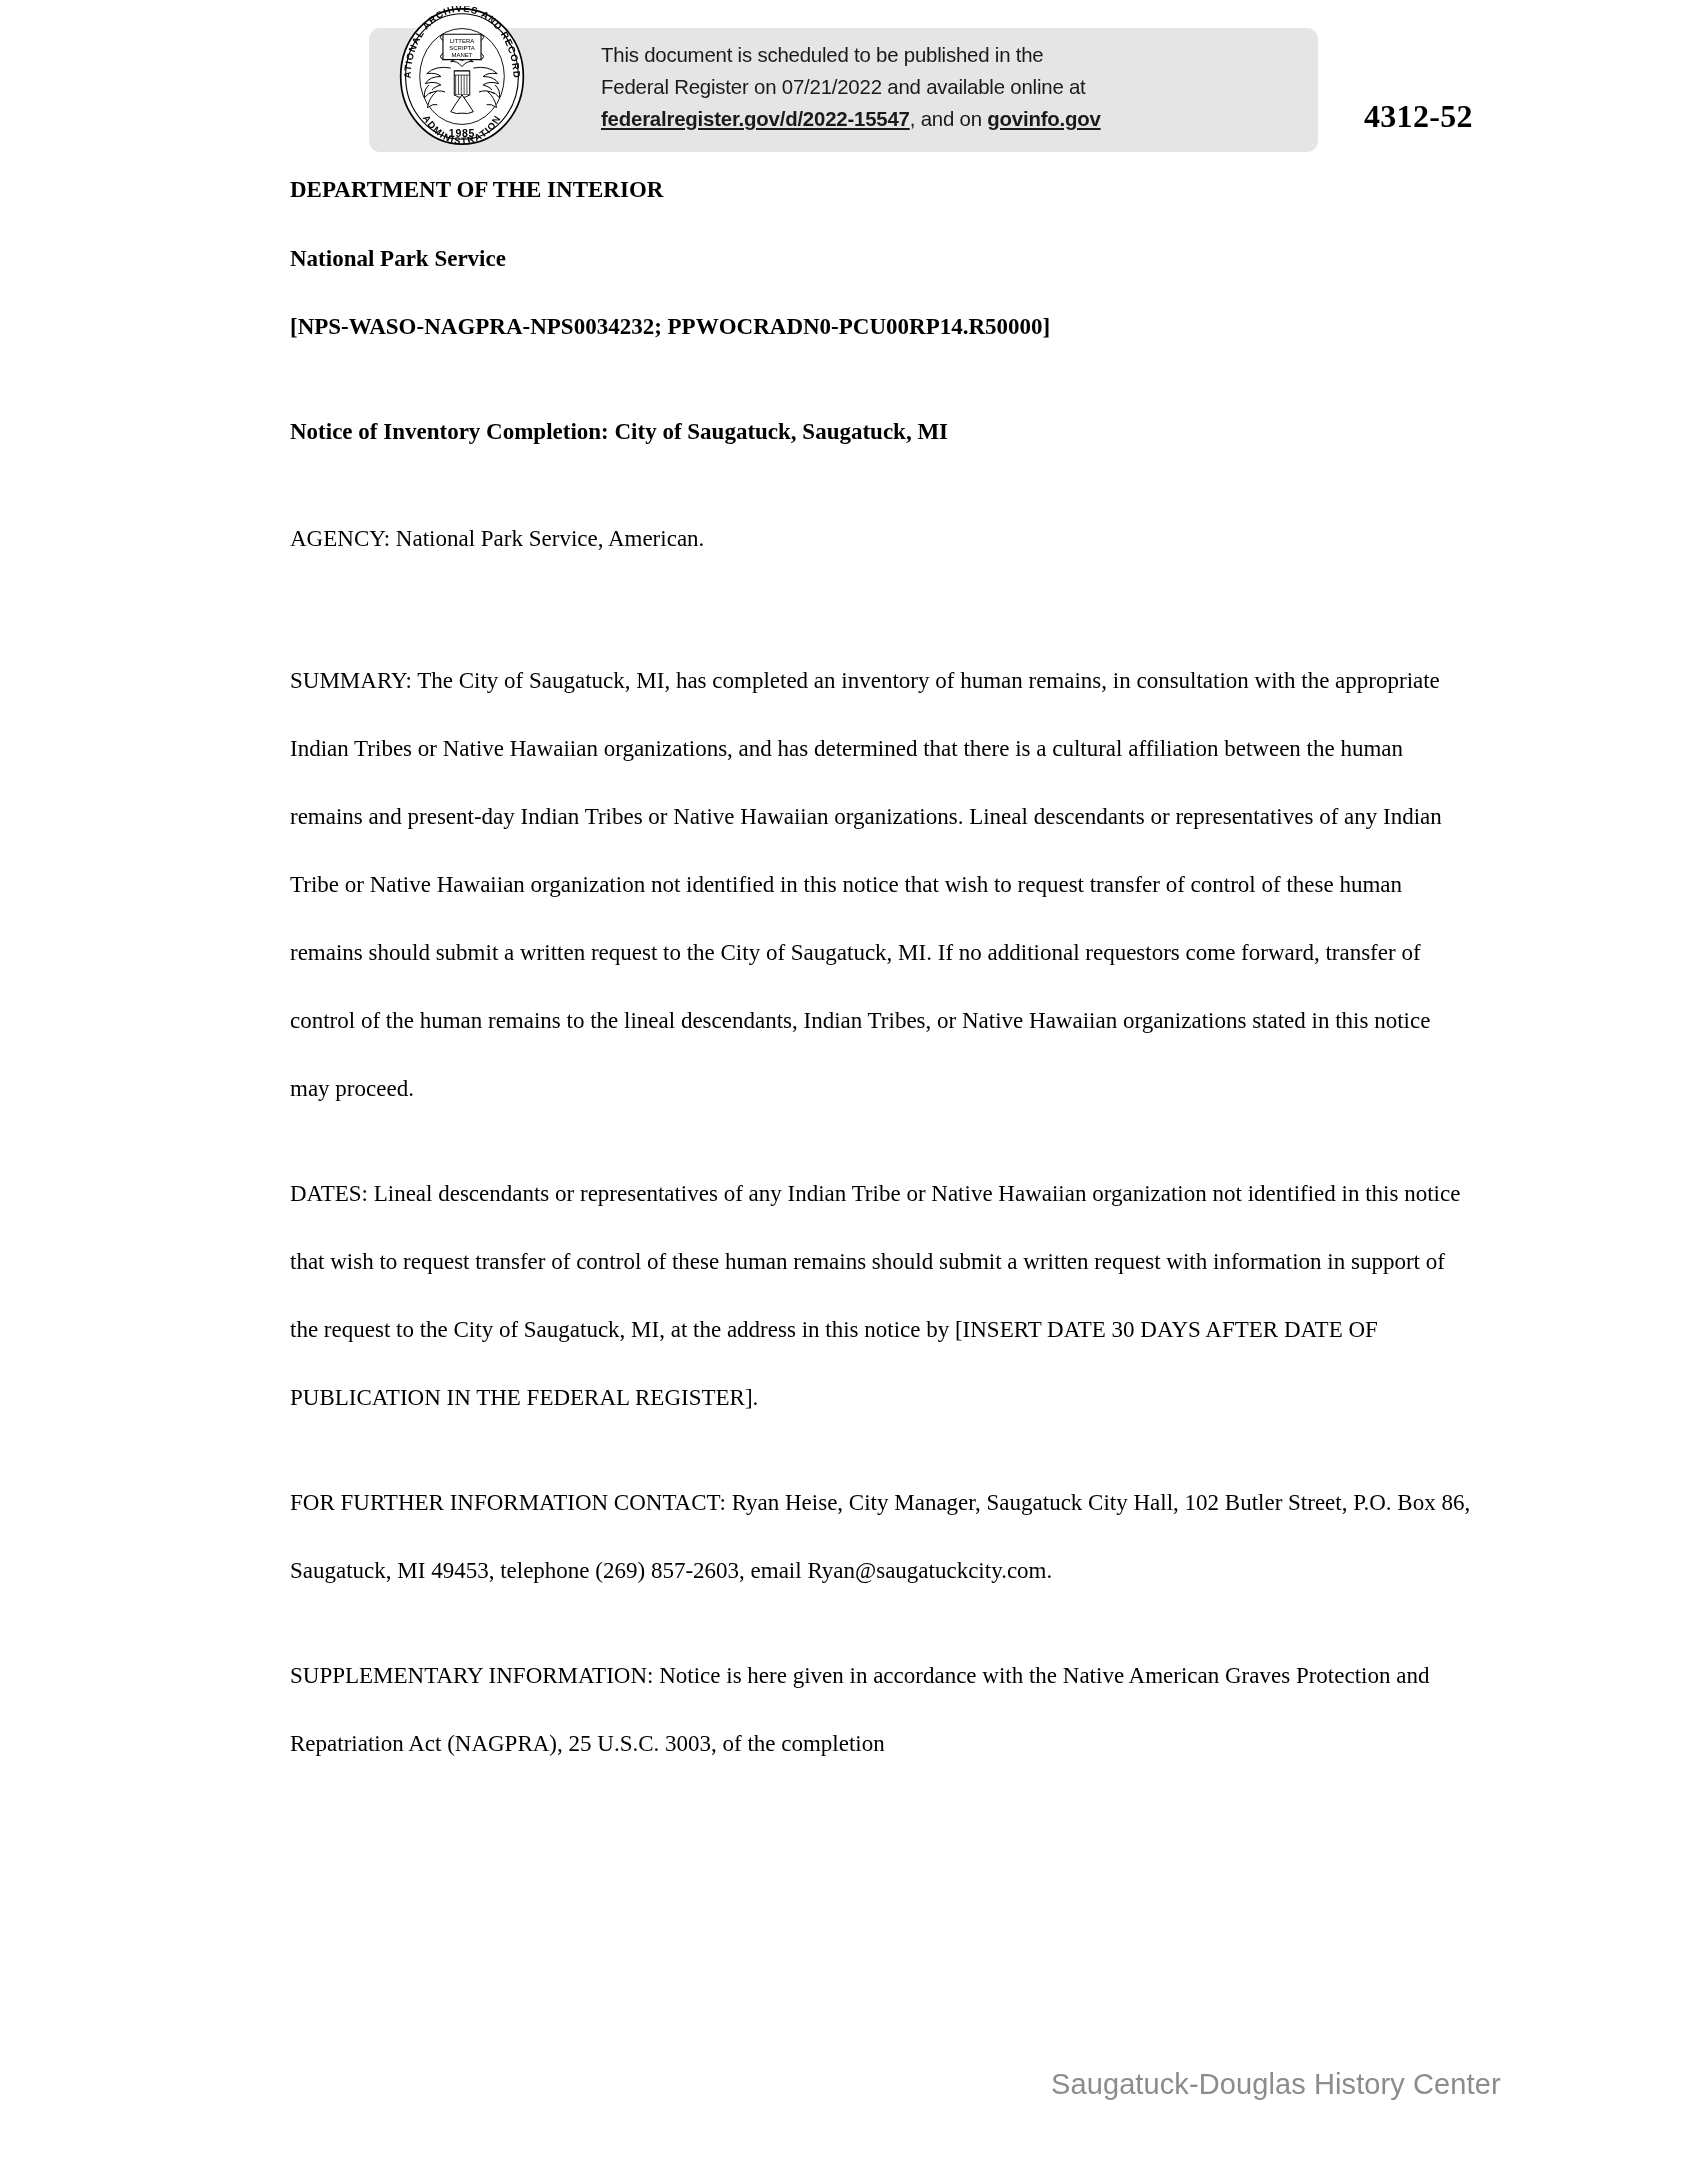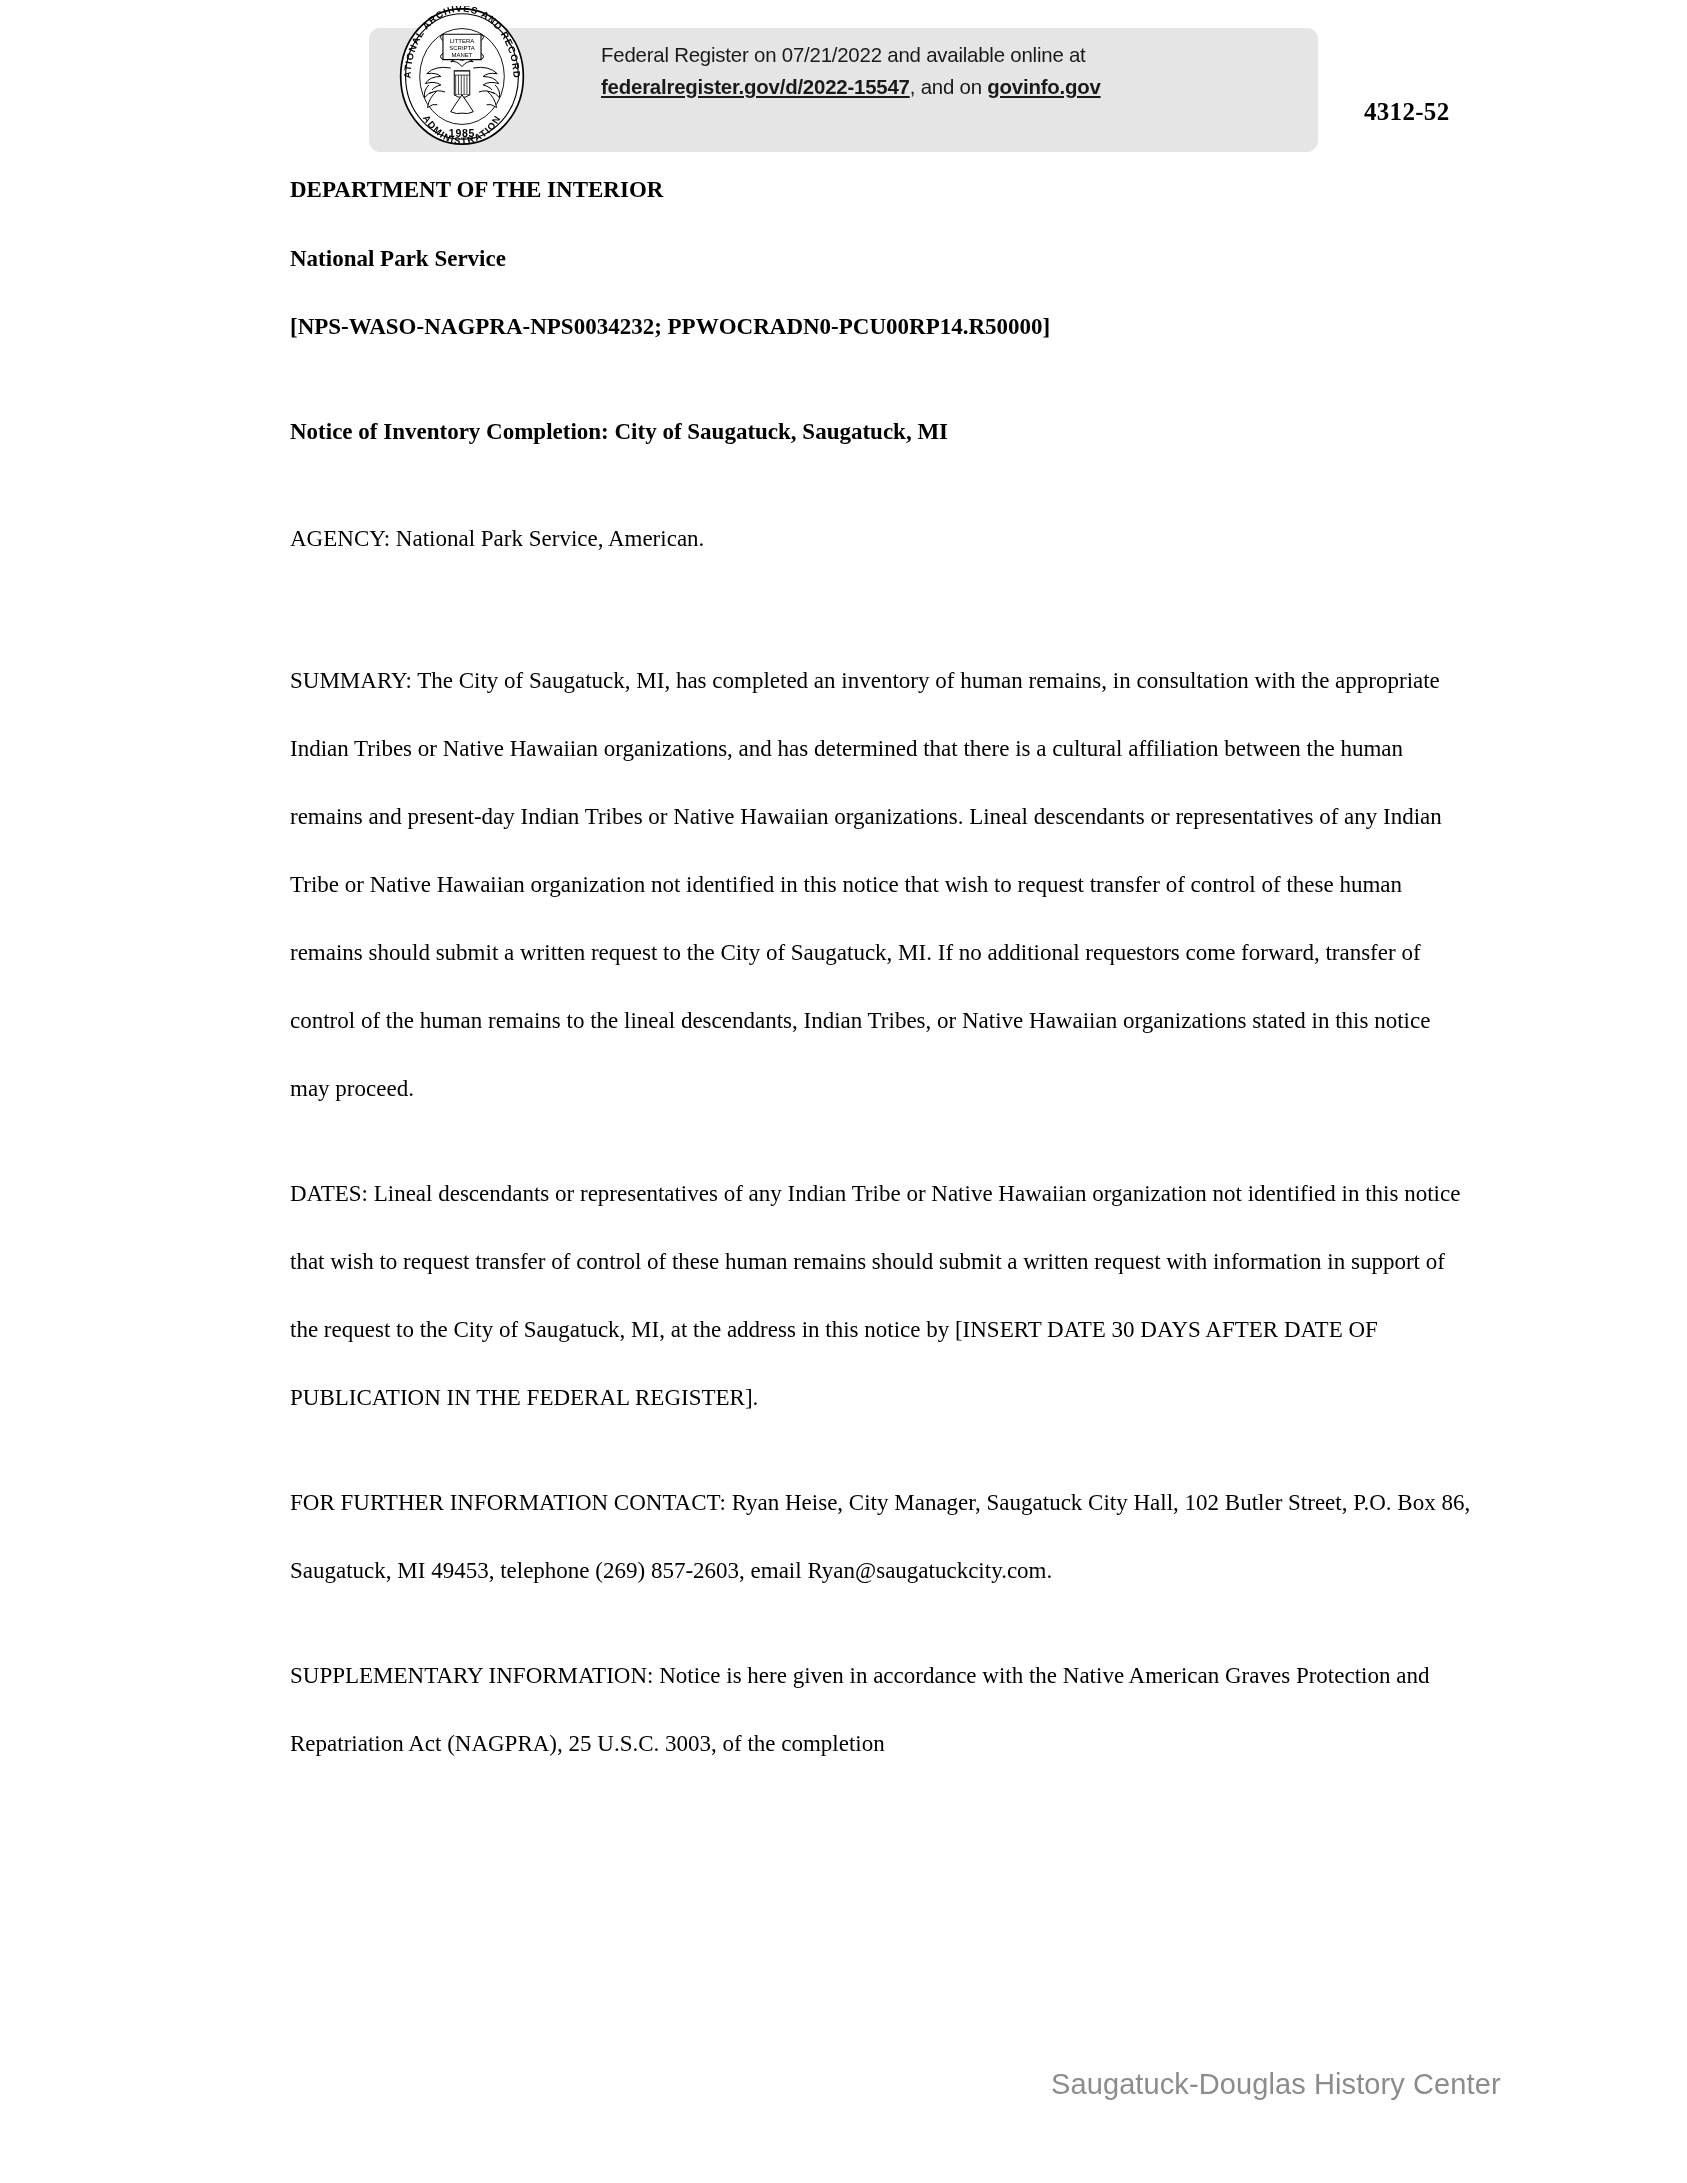--- a/index.html
+++ b/index.html
@@ -57,21 +57,21 @@
     top: 5.6px;
     width: 134px;
     height: 141px;
   }
   .seal svg { display: block; width: 134px; height: 141px; }
 
   .doc-number {
     position: absolute;
     left: 1364px;
     top: 98px;
-    font-size: 25px;
+    font-size: 32px;
     font-weight: bold;
     color: #000;
     letter-spacing: 0.3px;
   }
 
   
   .body-area {
     position: absolute;
     left: 290px;
     top: 158px;
@@ -150,20 +150,21 @@
           <path d="M95,126 q-10,14 -16,24 q8,4 16,2 q8,2 16,-2 q-6,-10 -16,-24 Z" fill="#fff"></path>
           <path d="M60,120 q-12,10 -14,24 q8,-6 14,-4 M130,120 q12,10 14,24 q-8,-6 -14,-4" fill="#fff"></path>
           <path d="M48,112 q-8,8 -6,18 q6,-8 12,-8" fill="#fff"></path>
           <path d="M142,112 q8,8 6,18 q-6,-8 -12,-8" fill="#fff"></path>
         </g>
         <text x="95" y="186" font-family="Liberation Sans, sans-serif" font-size="15" font-weight="bold" text-anchor="middle" fill="#000" letter-spacing="1">1985</text>
       </svg>
     </div>
 
     <div class="banner-text">
+      <span class="ln">This document is scheduled to be published in the</span>
       <span class="ln">Federal Register on 07/21/2022 and available online at</span>
       <span class="ln"><b>federalregister.gov/d/2022-15547</b><span>, and on </span><b>govinfo.gov</b></span>
     </div>
 
     <div class="doc-number">4312-52</div>
   </div>
 
   <div class="body-area">
 
     <p class="blk head">DEPARTMENT OF THE INTERIOR</p>

